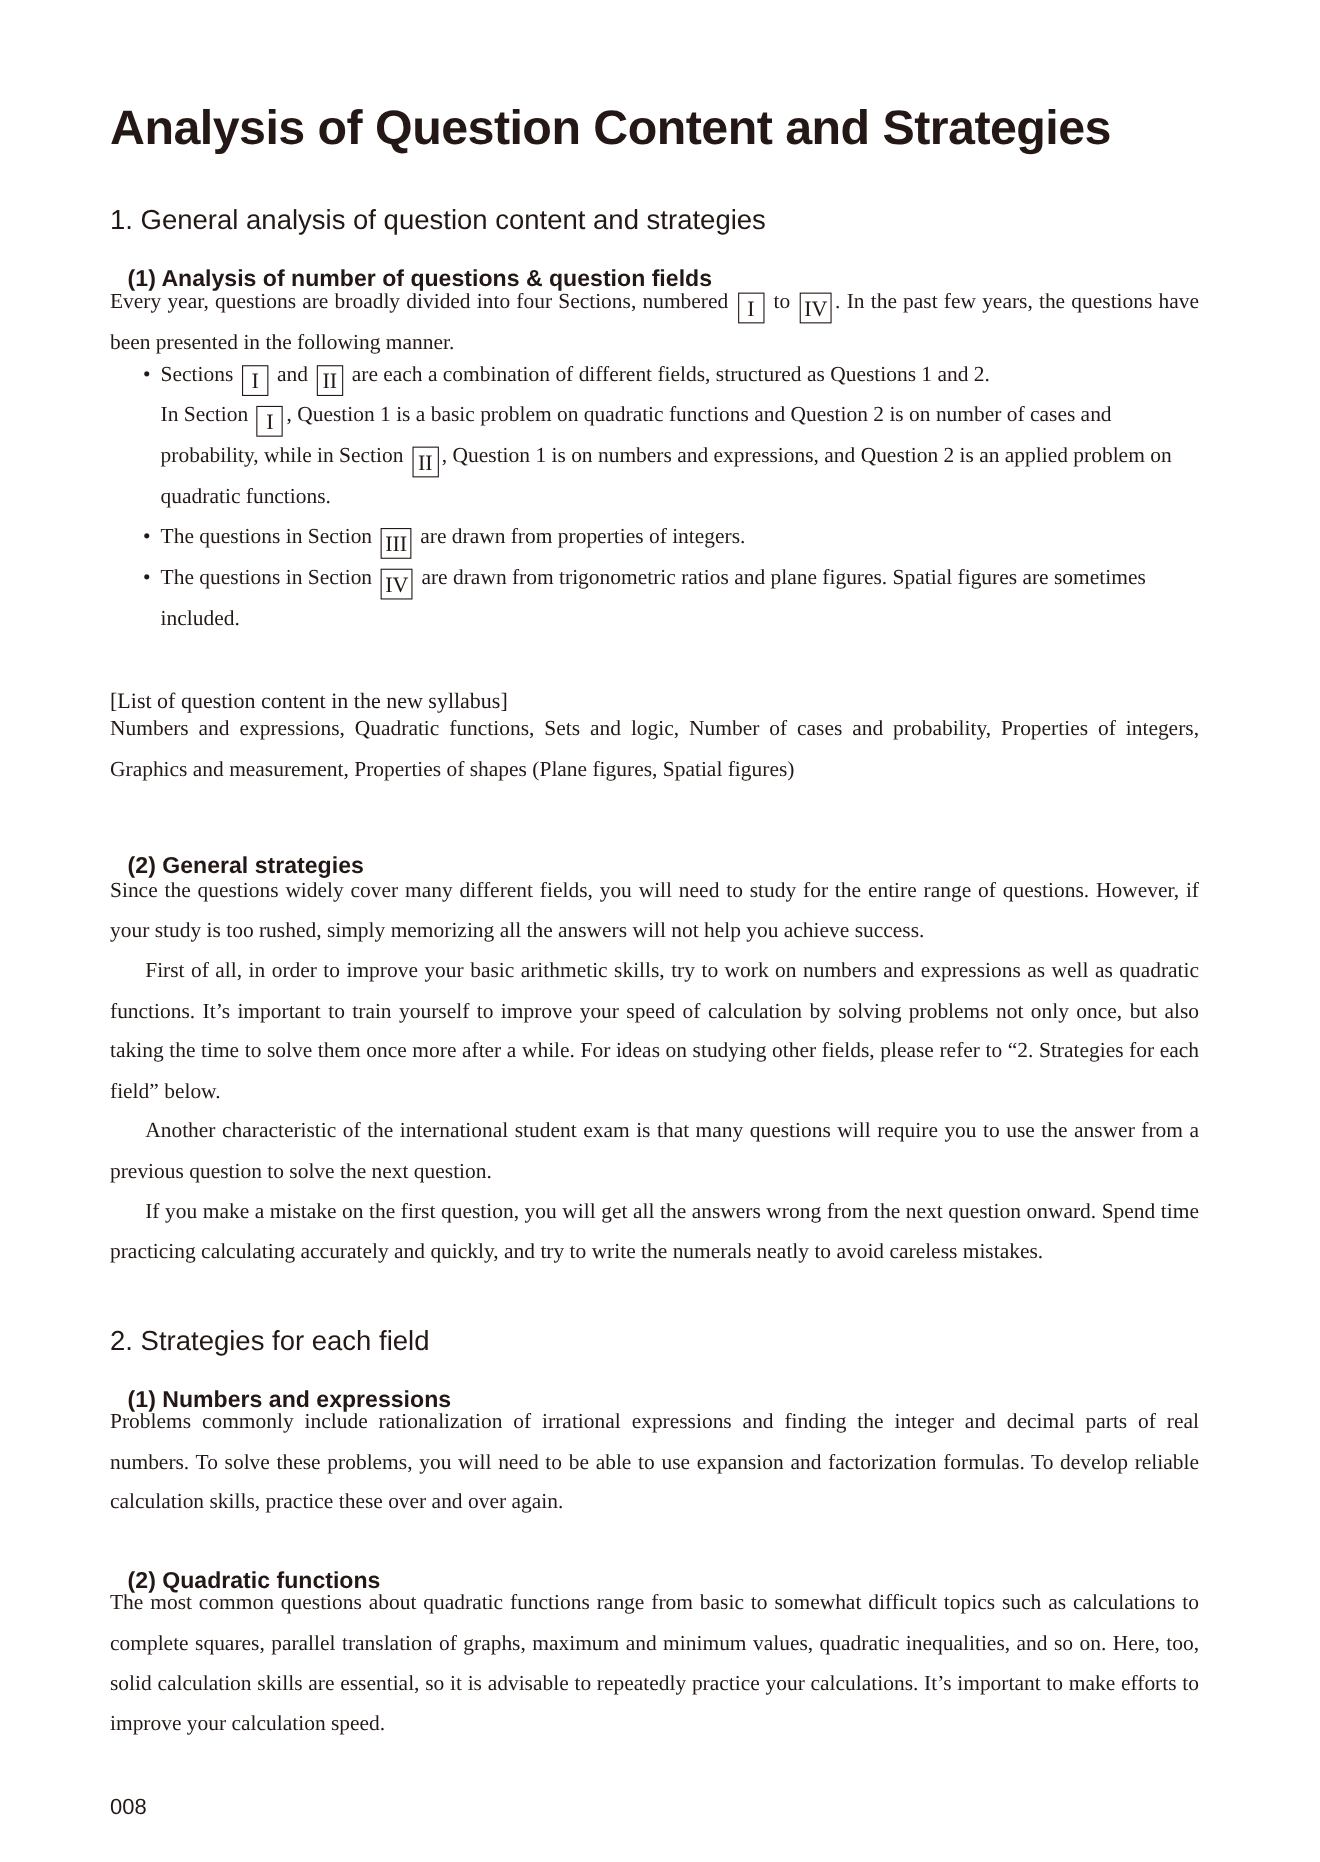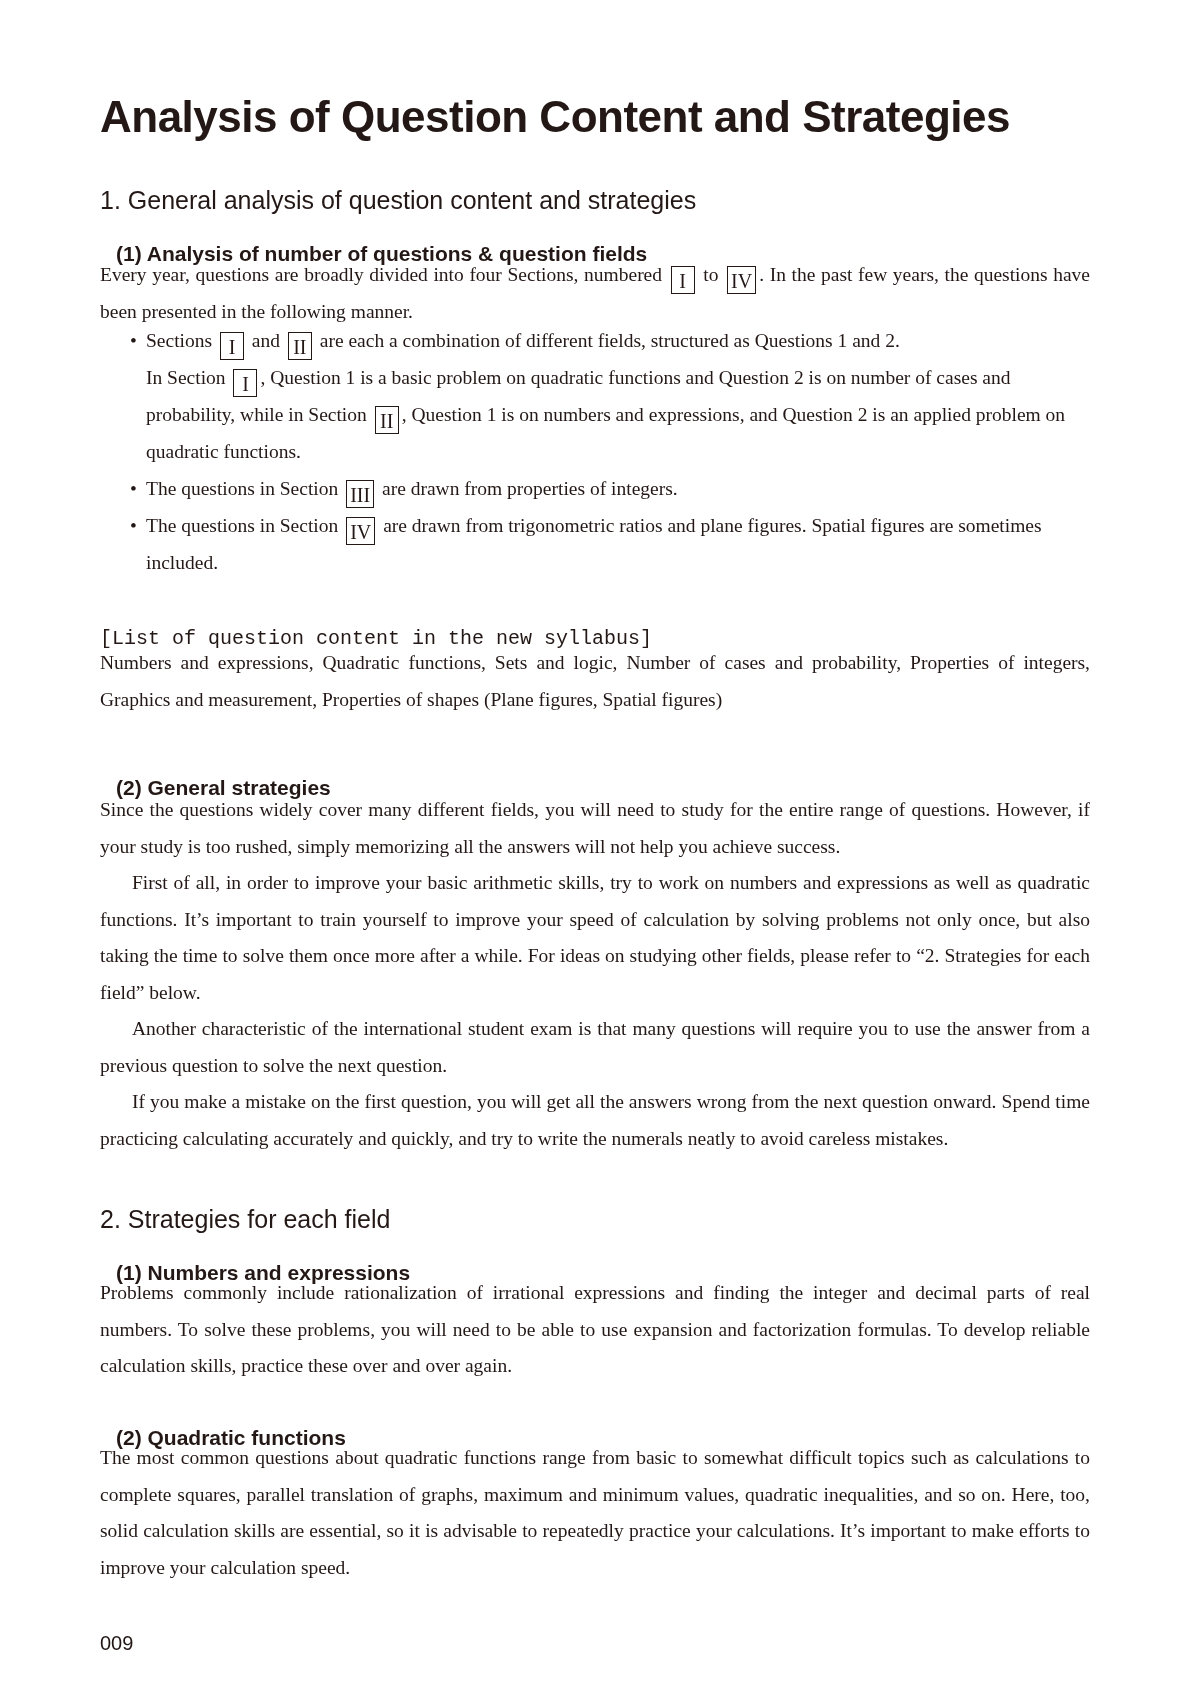--- a/index.html
+++ b/index.html
@@ -18,21 +18,21 @@
     font-family: "Liberation Sans", sans-serif; font-weight: normal;
     font-size: 25px; margin: 0; white-space: nowrap;
   }
   .h3 {
     position: absolute; left: 0;
     font-family: "Liberation Sans", sans-serif; font-weight: bold;
     font-size: 21px; margin: 16px; white-space: nowrap;
   }
   .h4 {
     position: absolute; left: 0;
-    font-family: Liberation Mono, monospace; font-weight: normal;
+    font-family: Liberation Serif, serif; font-weight: normal;
     font-size: 20px; margin: 0; white-space: nowrap; color: #231815;
   }
   .body {
     position: absolute; left: 0; width: 990px;
     font-family: "Liberation Serif", serif; font-size: 19.5px;
     line-height: 36.5px; text-align: justify; margin: 0; color: #231815;
   }
   .indent { text-indent: 32px; }
   .bullet-list { position: absolute; left: 30px; width: 960px; margin: 0; padding: 0; list-style: none; }
   .bullet-list li {
@@ -106,14 +106,14 @@
   <p class="body indent" style="top:1011px">Another characteristic of the international student exam is that many questions will require you to use the answer from a previous question to solve the next question.</p>
   <p class="body indent" style="top:1084px">If you make a mistake on the first question, you will get all the answers wrong from the next question onward. Spend time practicing calculating accurately and quickly, and try to write the numerals neatly to avoid careless mistakes.</p>
 
   <h2 class="h2" style="top:1205px">2. Strategies for each field</h2>
   <h3 class="h3" style="top:1245px">(1) Numbers and expressions</h3>
   <p class="body" style="top:1275px">Problems commonly include rationalization of irrational expressions and finding the integer and decimal parts of real numbers. To solve these problems, you will need to be able to use expansion and factorization formulas. To develop reliable calculation skills, practice these over and over again.</p>
 
   <h3 class="h3" style="top:1410px">(2) Quadratic functions</h3>
   <p class="body" style="top:1440px">The most common questions about quadratic functions range from basic to somewhat difficult topics such as calculations to complete squares, parallel translation of graphs, maximum and minimum values, quadratic inequalities, and so on. Here, too, solid calculation skills are essential, so it is advisable to repeatedly practice your calculations. It’s important to make efforts to improve your calculation speed.</p>
 
-  <p class="pagenum">009</p>
+  <p class="pagenum">008</p>
 </div>
 
 </body></html>

